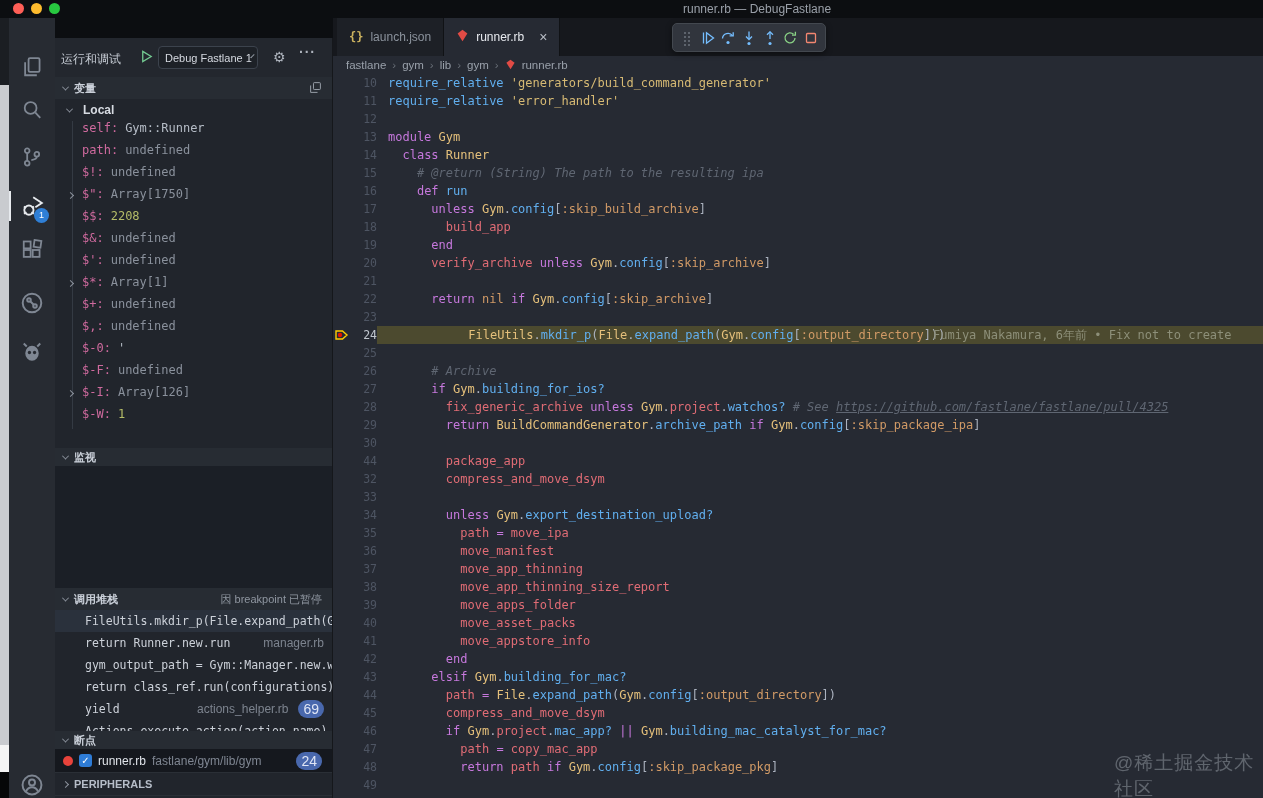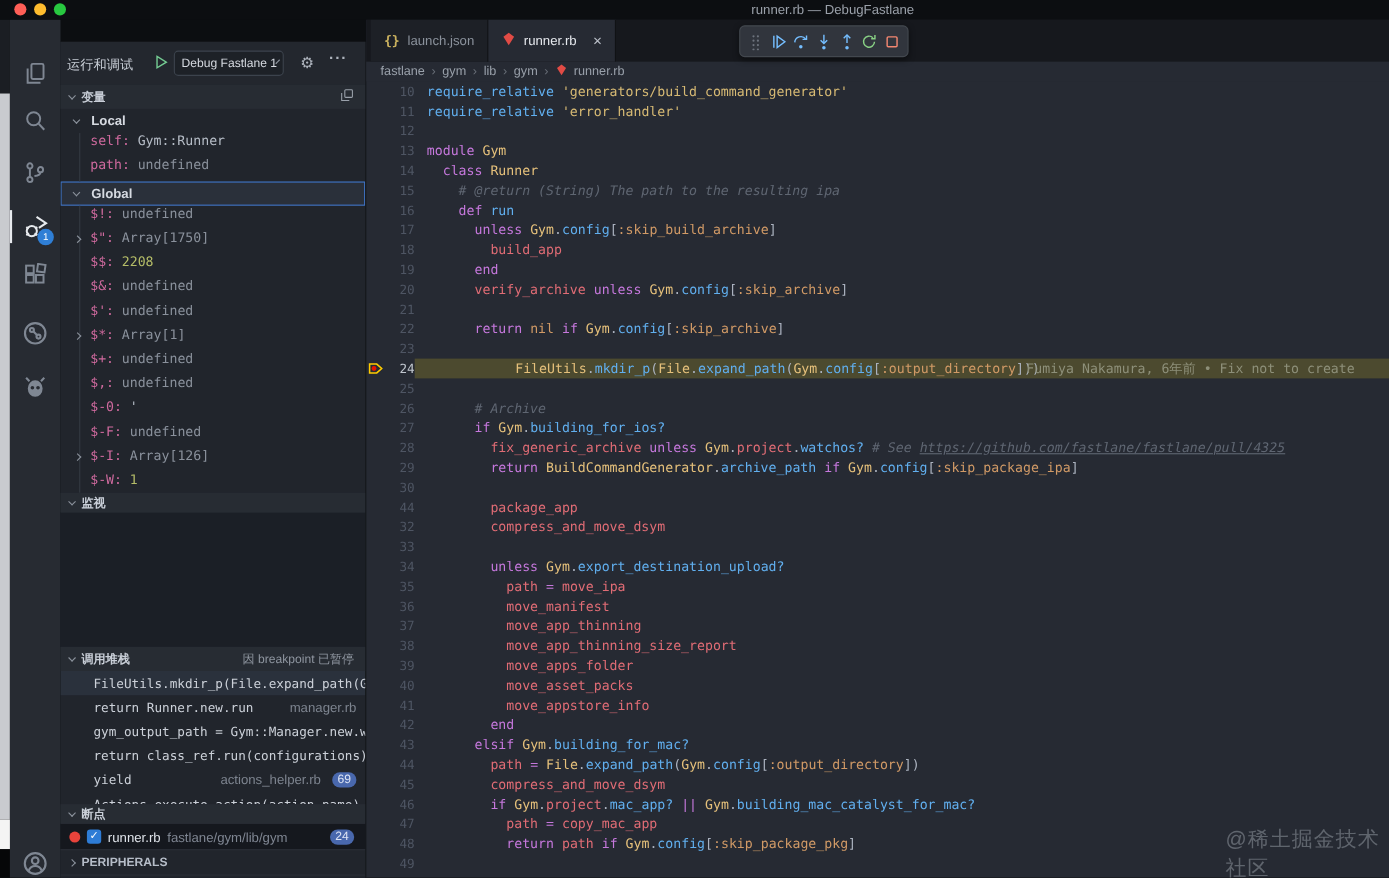--- a/index.html
+++ b/index.html
@@ -63,21 +63,21 @@
   .var-name { color:#cf6a9e; margin-right:7px; white-space:pre; }
   .var-val.muted { color:#8a919c; } .var-val.plain { color:#b6bdc7; } .var-val.num { color:#b5bd68; }
 
   #watch-body { height:122px; background:#1b1f26; }
 
   #frames { height:121px; overflow:hidden; }
   .frame { height:22px; display:flex; align-items:center; padding:0 8px 0 30px;
     font-family:"DejaVu Sans Mono", monospace; font-size:11.5px; color:#ccd1d9; white-space:pre; overflow:hidden; }
   .frame.active { background:#2a313c; }
   .frame-file { font-family:"Liberation Sans", sans-serif; color:#7d848f; font-size:12px; margin-left:auto; white-space:nowrap;text-align:right; }
-  .badge { background:#4968ad; color:#dfe5f5; border-radius:9px; font-size:11px; font-family:"Liberation Sans", sans-serif;
+  .badge { background:#4968ad; color:#dfe5f5; border-radius:9px; font-size:14px; font-family:"Liberation Sans", sans-serif;
     padding:1px 5px; margin-left:10px; flex:none; }
 
   .bp-row { height:23px; display:flex; align-items:center; gap:6px; padding-left:8px; background:#15181e; font-size:12px; }
   .bp-dot { width:10px; height:10px; border-radius:50%; background:#e8433b; flex:none; }
   .bp-check { width:13px; height:13px; border-radius:3px; background:#2e7cd6; color:#fff; font-size:10px;
     line-height:13px; text-align:center; flex:none; }
   .bp-file { color:#dfe3e9; }
   .bp-path { color:#7f8692; }
   .bp-row .badge { margin-left:auto; margin-right:10px; }
 
@@ -232,24 +232,20 @@
         <div class="var-row">
           <span class="chevbox"></span>
           <span class="var-name">self:</span>
           <span class="var-val plain">Gym::Runner</span>
         </div>
         <div class="var-row">
           <span class="chevbox"></span>
           <span class="var-name">path:</span>
           <span class="var-val muted">undefined</span>
         </div>
-      </div>
-      <div class="var-group selected">
-        <span class="chev down"></span>
-        <span class="var-group-label">Global</span>
       </div>
       <div class="var-items">
         <div class="var-row">
           <span class="chevbox"></span>
           <span class="var-name">$!:</span>
           <span class="var-val muted">undefined</span>
         </div>
         <div class="var-row">
           <span class="chevbox"><span class="chev right"></span></span>
           <span class="var-name">$":</span>

